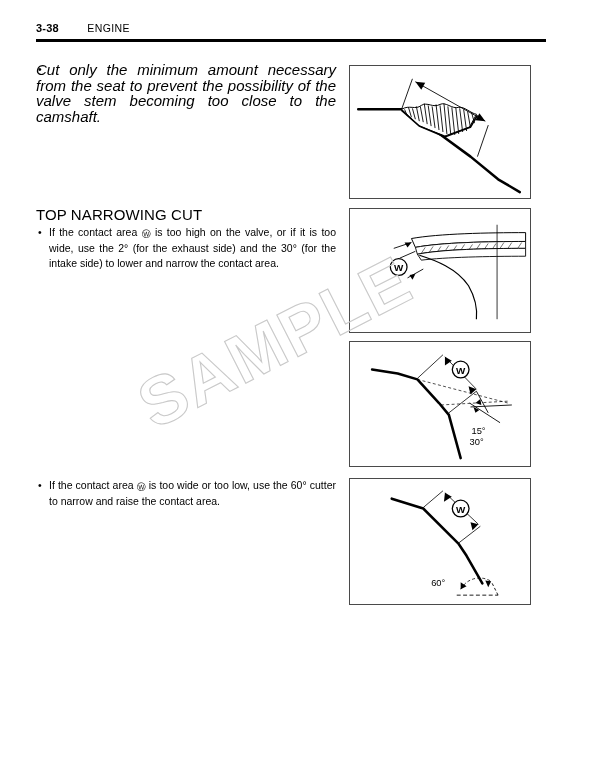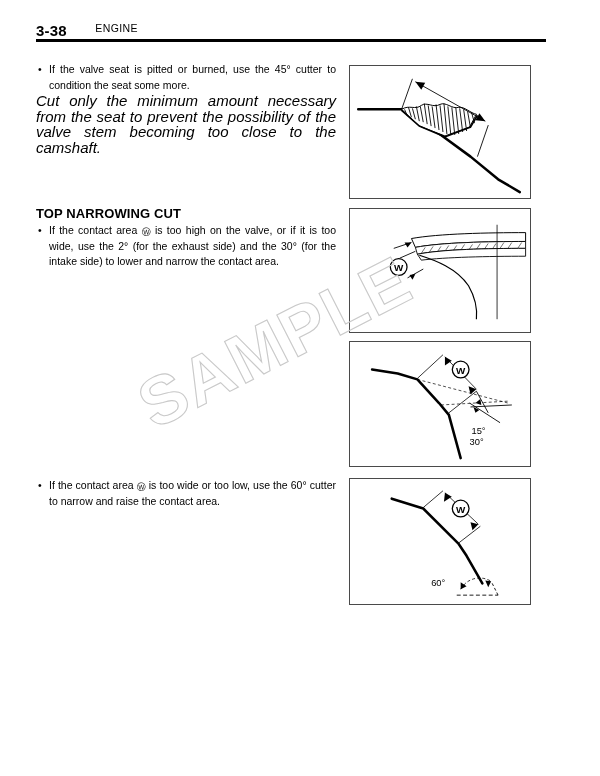--- a/index.html
+++ b/index.html
@@ -18,21 +18,21 @@
 
   
   .page-header {
     position: absolute;
     left: 36px;
     top: 22px;
     width: 510px;
     height: 20px;
   }
   .page-header .folio {
-    font-size: 15px;
+    font-size: 11px;
     font-weight: bold;
     letter-spacing: 0.2px;
     display: inline-block;
     vertical-align: top;
   }
   .page-header .section-title {
     font-size: 10.5px;
     font-weight: normal;
     letter-spacing: 0.4px;
     display: inline-block;
@@ -77,22 +77,22 @@
     margin: 9px 0 0 0;
   }
   .note-body {
     font-size: 15px;
     font-style: italic;
     line-height: 15.5px;
     margin: 0;
     text-align: justify;
   }
   .sub-head {
-    font-size: 13px;
-    font-weight: bold;
+    font-size: 15px;
+    font-weight: normal;
     letter-spacing: 0.1px;
     margin: 0 0 2px 0;
   }
   .block-top-narrow {
     position: absolute;
     left: 36px;
     top: 206px;
     width: 300px;
   }
   .block-bottom-narrow {
@@ -150,21 +150,20 @@
 <div class="page-header">
   <span class="folio">3-38</span>
   <span class="section-title">ENGINE</span>
 </div>
 <div class="header-rule"></div>
 
 <div class="text-col">
 
   <p class="bullet-item">
     <span class="dot">•</span>
-    <span>If the valve seat is pitted or burned, use the 45° cutter to condition the seat some more.</span>
   </p>
 
   <p class="note-body">Cut only the minimum amount necessary from the seat to prevent the possibility of the valve stem becoming too close to the camshaft.</p>
 
 </div>
 
 <div class="block-top-narrow">
   <p class="sub-head">TOP NARROWING CUT</p>
   <p class="bullet-item">
     <span class="dot">•</span><span>If the contact area </span><span class="circled-w">Ⓦ</span><span> is too high on the valve, or if it is too wide, use the 2° (for the exhaust side) and the 30° (for the intake side) to lower and narrow the contact area.</span>

